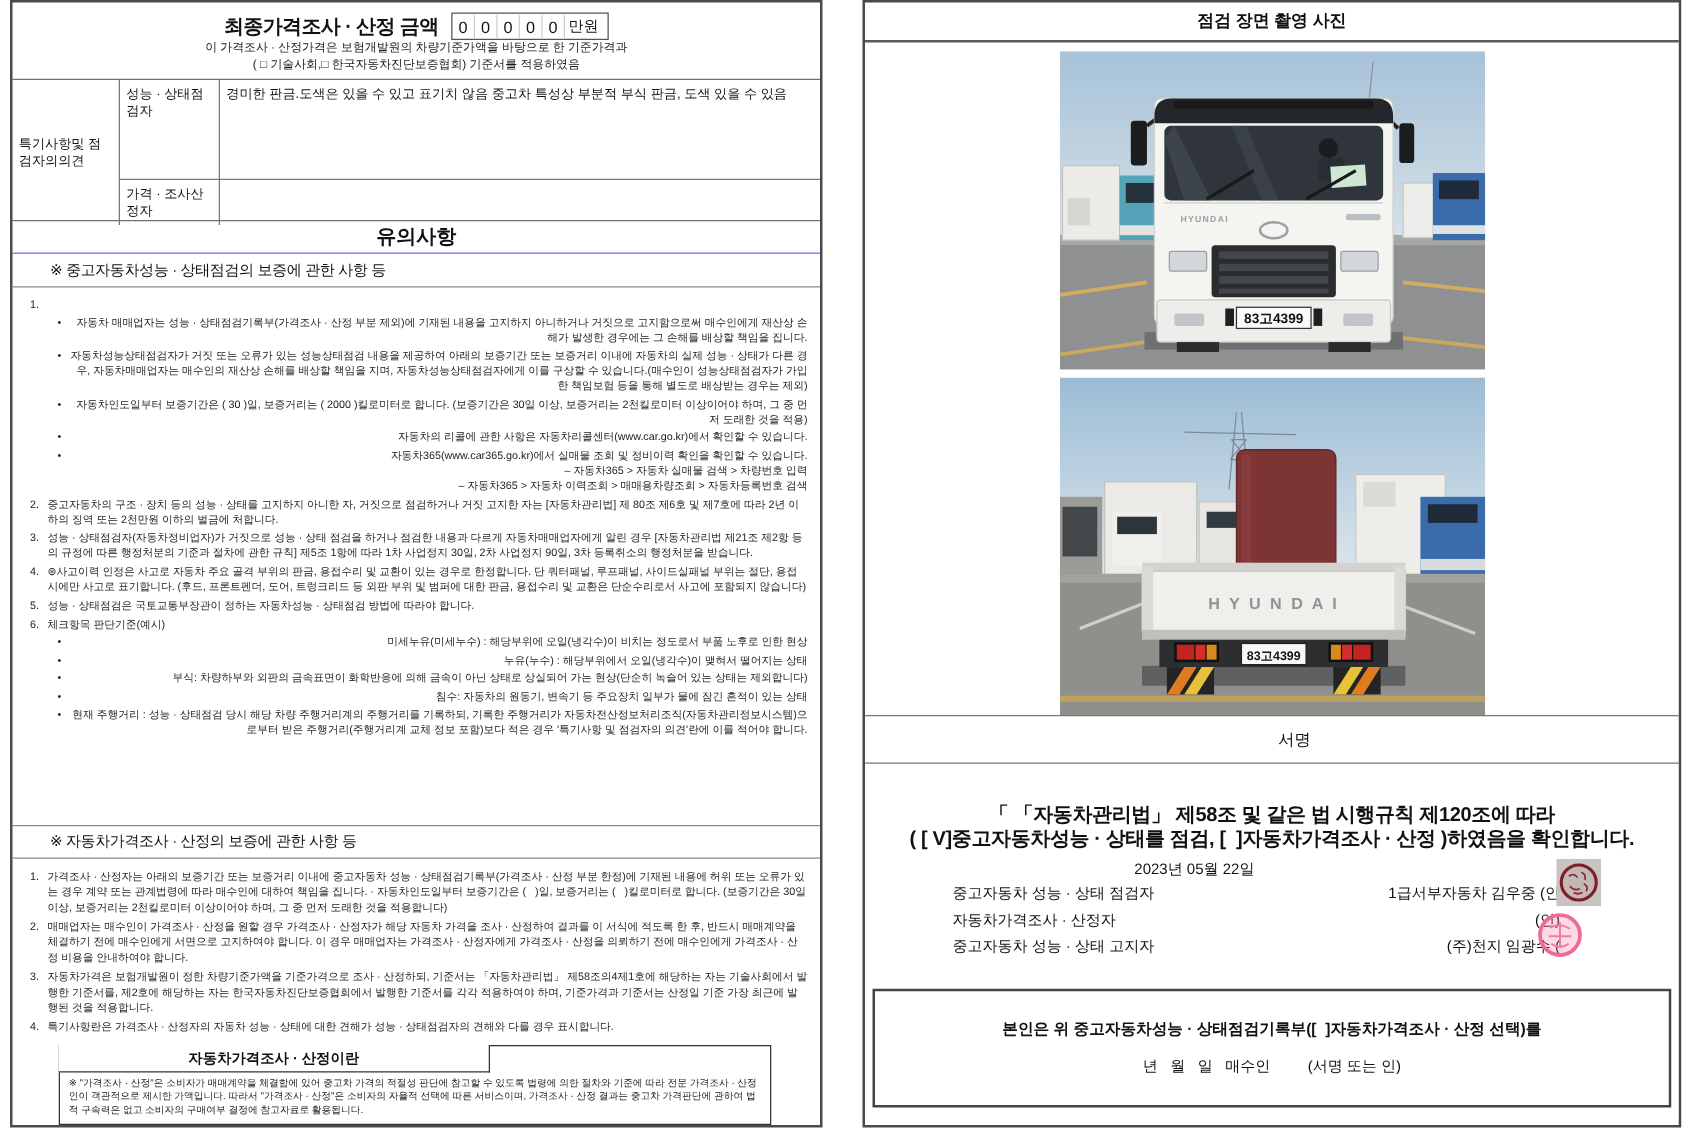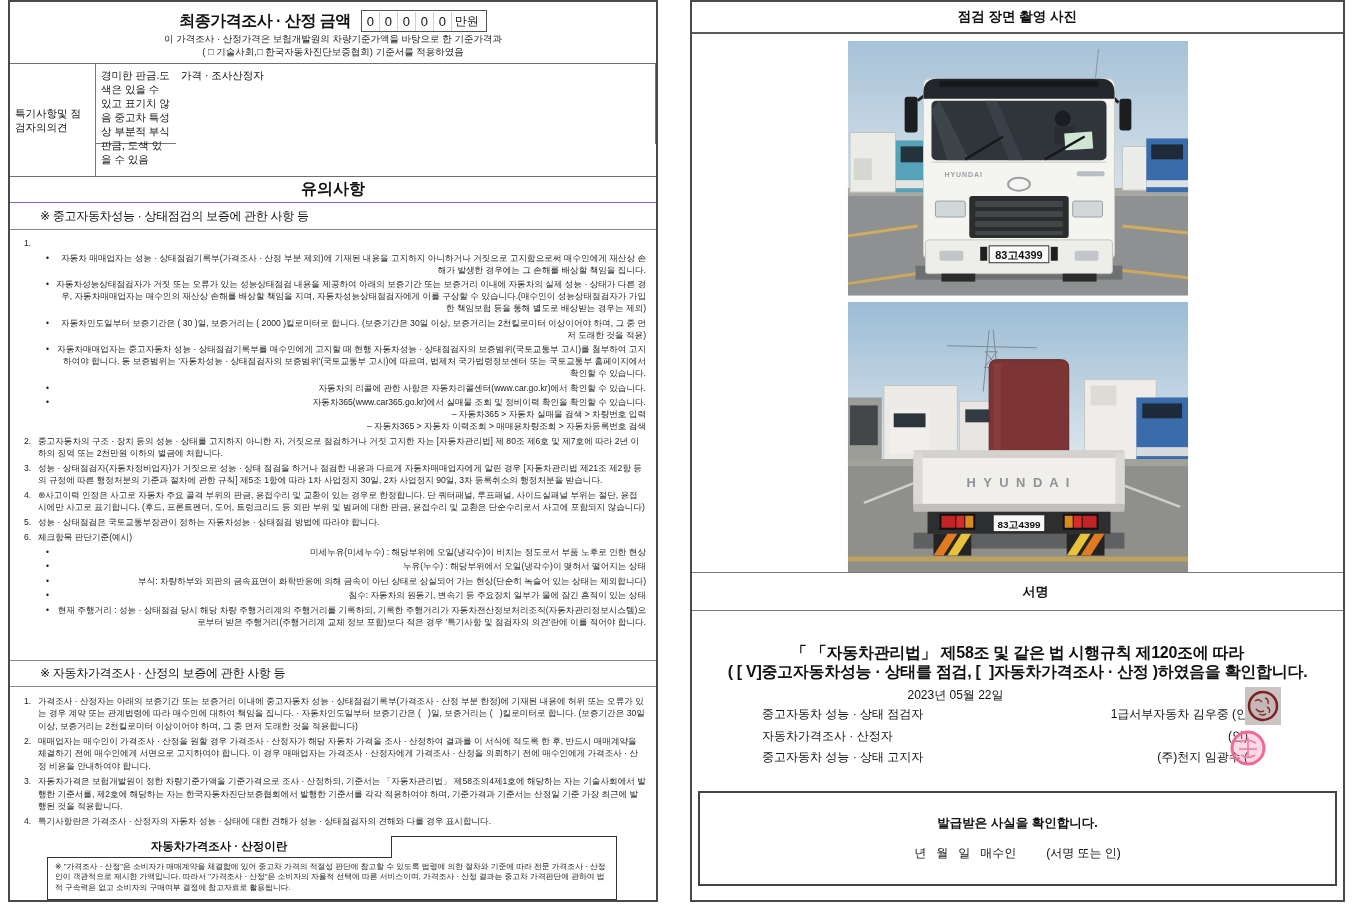--- a/index.html
+++ b/index.html
@@ -57,21 +57,21 @@
 
   
   .photos-title{height:32px;border-bottom:2px solid #5a5a5a;display:flex;align-items:center;justify-content:center;
     font-weight:bold;font-size:13.5px;}
   .photos-area{height:538px;display:flex;flex-direction:column;align-items:center;}
   .photo{width:342px;display:block;}
   .photo-1{margin-top:7px;}
   .photo-2{margin-top:6px;}
 
   .sign-bar{height:39px;border-top:1px solid #777;border-bottom:1px solid #777;display:flex;align-items:center;justify-content:center;
-    font-weight:bold;font-size:13px;padding-left:36px;}
+    font-weight:normal;font-size:13px;padding-left:36px;}
   .sign-block{height:176px;position:relative;font-size:12px;}
   .law-line{ text-align:center;font-weight:bold;font-size:16px;line-height:19px;letter-spacing:-0.3px;}
   .law-line.first{margin-top:32px;}
   .sign-date{text-align:center;margin-top:6px;font-size:12px;transform:translateX(-62px);}
   .sign-row{display:flex;padding:0 95px 0 70px;line-height:21.5px;font-size:12px;}
   .sign-row .val{margin-left:auto;}
   .seal{position:absolute;}
   .seal-1{top:76px;right:62px;}
   .seal-2{top:118px;right:76px;}
 
@@ -99,38 +99,38 @@
         <span class="amount-digit">0</span>
         <span class="amount-unit">만원</span>
       </span>
     </div>
     <div class="price-sub">이 가격조사 · 산정가격은 보험개발원의 차량기준가액을 바탕으로 한 기준가격과</div>
     <div class="price-sub">( □ 기술사회,□ 한국자동차진단보증협회) 기준서를 적용하였음</div>
   </div>
 
   <div class="special-table">
     <div class="c cell-rowlabel">특기사항및 점검자의의견</div>
+    <div class="c cell-sub1">성능 · 상태점검자</div>
     <div class="c cell-txt1">경미한 판금.도색은 있을 수 있고 표기치 않음 중고차 특성상 부분적 부식 판금, 도색 있을 수 있음</div>
     <div class="c cell-sub2">가격 · 조사산정자</div>
     <div class="c"></div>
   </div>
 
   <div class="notice-bar">유의사항</div>
   <div class="sec-head">※ 중고자동차성능 · 상태점검의 보증에 관한 사항 등</div>
 
   <div class="legal">
     <div class="num-item">
       <span class="no">1.</span>
       <span class="tx"></span>
     </div>
     <div class="bullets">
       <div class="bullet">자동차 매매업자는 성능 · 상태점검기록부(가격조사 · 산정 부분 제외)에 기재된 내용을 고지하지 아니하거나 거짓으로 고지함으로써 매수인에게 재산상 손해가 발생한 경우에는 그 손해를 배상할 책임을 집니다.</div>
       <div class="bullet">자동차성능상태점검자가 거짓 또는 오류가 있는 성능상태점검 내용을 제공하여 아래의 보증기간 또는 보증거리 이내에 자동차의 실제 성능 · 상태가 다른 경우, 자동차매매업자는 매수인의 재산상 손해를 배상할 책임을 지며, 자동차성능상태점검자에게 이를 구상할 수 있습니다.(매수인이 성능상태점검자가 가입한 책임보험 등을 통해 별도로 배상받는 경우는 제외)</div>
       <div class="bullet">자동차인도일부터 보증기간은 ( 30 )일, 보증거리는 ( 2000 )킬로미터로 합니다. (보증기간은 30일 이상, 보증거리는 2천킬로미터 이상이어야 하며, 그 중 먼저 도래한 것을 적용)</div>
-      <div class="bullet">자동차매매업자는 중고자동차 성능 · 상태점검기록부를 매수인에게 고지할 때 현행 자동차성능 · 상태점검자의 보증범위(국토교통부 고시)를 첨부하여 고지하여야 합니다. 동 보증범위는 '자동차성능 · 상태점검자의 보증범위'(국토교통부 고시)에 따르며, 법제처 국가법령정보센터 또는 국토교통부 홈페이지에서 확인할 수 있습니다.</div>
       <div class="bullet">자동차의 리콜에 관한 사항은 자동차리콜센터(www.car.go.kr)에서 확인할 수 있습니다.</div>
       <div class="bullet">
         <span>자동차365(www.car365.go.kr)에서 실매물 조회 및 정비이력 확인을 확인할 수 있습니다.</span>
         <div class="subline">– 자동차365 &gt; 자동차 실매물 검색 &gt; 차량번호 입력</div>
         <div class="subline">– 자동차365 &gt; 자동차 이력조회 &gt; 매매용차량조회 &gt; 자동차등록번호 검색</div>
       </div>
     </div>
     <div class="num-item">
       <span class="no">2.</span>
       <span class="tx">중고자동차의 구조 · 장치 등의 성능 · 상태를 고지하지 아니한 자, 거짓으로 점검하거나 거짓 고지한 자는 [자동차관리법] 제 80조 제6호 및 제7호에 따라 2년 이하의 징역 또는 2천만원 이하의 벌금에 처합니다.</span>
@@ -368,17 +368,17 @@
       <path d="M10 14 q4 -3 7 1 M20 11 q4 1 3 6 M11 22 q3 4 8 2 M22 20 q4 2 2 6 M14 27 q3 2 7 0" stroke="#8a2a30" stroke-width="1.4" fill="none"></path>
     </svg>
     <svg class="seal seal-2" width="38" height="38" viewBox="0 0 38 38">
       <circle cx="19" cy="19" r="16" fill="rgba(244,120,160,0.28)" stroke="#ef6a95" stroke-width="3"></circle>
       <path d="M11 13 q8 -4 16 1 M10 20 h18 M12 26 q7 5 14 0 M19 9 v20" stroke="#f27ba2" stroke-width="1.6" fill="none"></path>
     </svg>
   </div>
 
   <div class="confirm-area">
     <div class="confirm-box">
-      <div class="l2">발급받은 사실을 확인합니다.</div>
+      <div class="l1">본인은 위 중고자동차성능 · 상태점검기록부([&nbsp;&nbsp;]자동차가격조사 · 산정 선택)를</div>
       <div class="l3">년&nbsp;&nbsp;&nbsp;월&nbsp;&nbsp;&nbsp;일&nbsp;&nbsp;&nbsp;매수인&nbsp;&nbsp;&nbsp;&nbsp;&nbsp;&nbsp;&nbsp;&nbsp;&nbsp;(서명 또는 인)</div>
     </div>
   </div>
 </div>
 
 </body></html>

